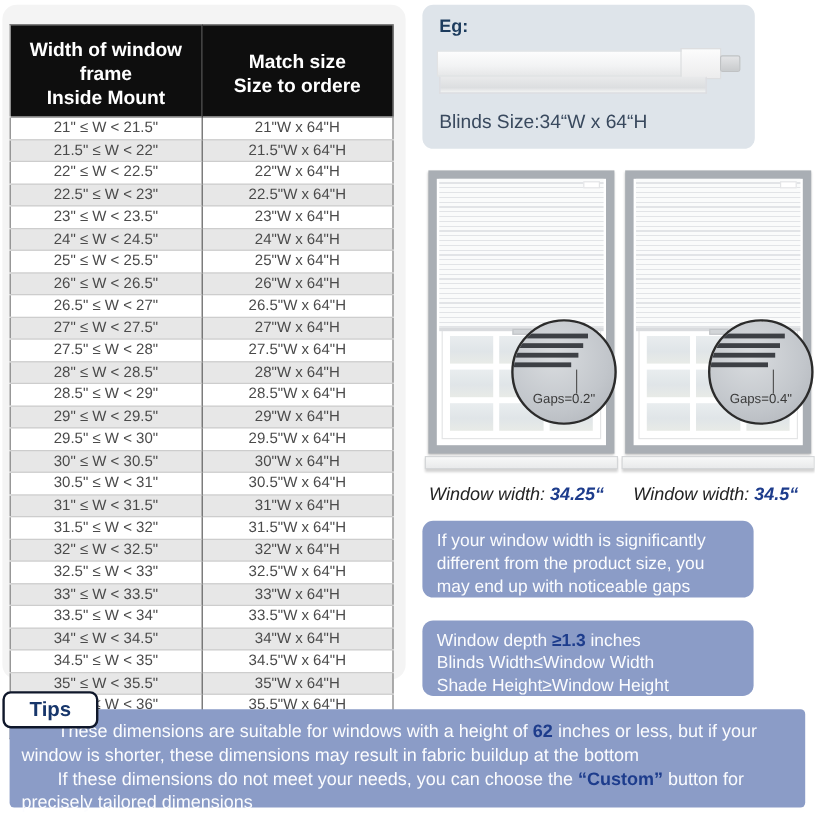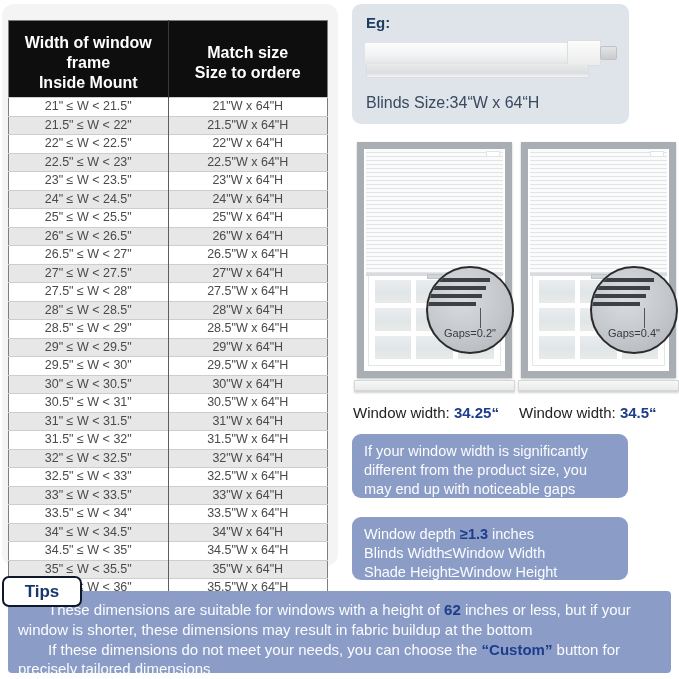--- a/index.html
+++ b/index.html
@@ -34,21 +34,21 @@
   .shade-handle { position:absolute; left:50%; bottom:-6px; width:16px; height:5px; margin-left:-8px; background:#d2d5d8; border:1px solid #c2c5c8; }
   .sash { position:absolute; left:4px; right:4px; top:56%; bottom:5px; background:#fff; border:1px solid #e4e5e6; padding:6px; }
   .panes { display:grid; width:100%; height:100%; grid-template-columns:1fr 1fr 1fr; grid-template-rows:1fr 1fr 1fr; gap:5px; }
   .pane { background:linear-gradient(180deg,#e9edef 0%,#e0e5e8 55%,#e8ebe7 100%); }
   .sill { position:absolute; left:-3px; right:-3px; bottom:3px; height:11px; background:linear-gradient(180deg,#f7f8f8,#e9eaeb); border:1px solid #d4d6d8; box-shadow:0 2px 2px rgba(0,0,0,.18); }
   .magnifier { position:absolute; right:-2px; bottom:40px; width:88px; height:88px; border-radius:50%; border:2px solid #2b2b2b; background:radial-gradient(circle at 40% 35%, #d9dcdf 0%, #c2c6cb 60%, #aeb2b8 100%); overflow:hidden; z-index:5; }
   .stripe { position:absolute; left:0; height:4px; background:#3d4045; }
   .s1 { top:10px; width:62px; } .s2 { top:18px; width:58px; } .s3 { top:26px; width:54px; } .s4 { top:34px; width:48px; }
   .gap-tick { position:absolute; left:52px; top:40px; width:1px; height:20px; background:#555; }
   .gap-label { position:absolute; left:0; right:0; bottom:13px; text-align:center; font-size:11px; color:#3a3a3a; }
-  .win-width { position:absolute; top:404px; width:155px; font-size:15px; color:#232323; white-space:nowrap; }
+  .win-width { position:absolute; top:404px; width:155px; text-align:center; font-size:15px; color:#232323; white-space:nowrap;font-style:italic; }
   .ww1 { left:353px; } .ww2 { left:519px; }
   .win-width b { color:#1d3c8c; }
 
   
   .note { position:absolute; left:352px; width:276px; background:#8b9cc7; border-radius:9px; color:#fbfcfe; font-size:14.5px; line-height:1.3; padding:8px 12px; }
   .note1 { top:434px; height:64px; }
   .note2 { top:517px; height:63px; }
   .accent { color:#1d3c8c; font-weight:bold; }
 
   

